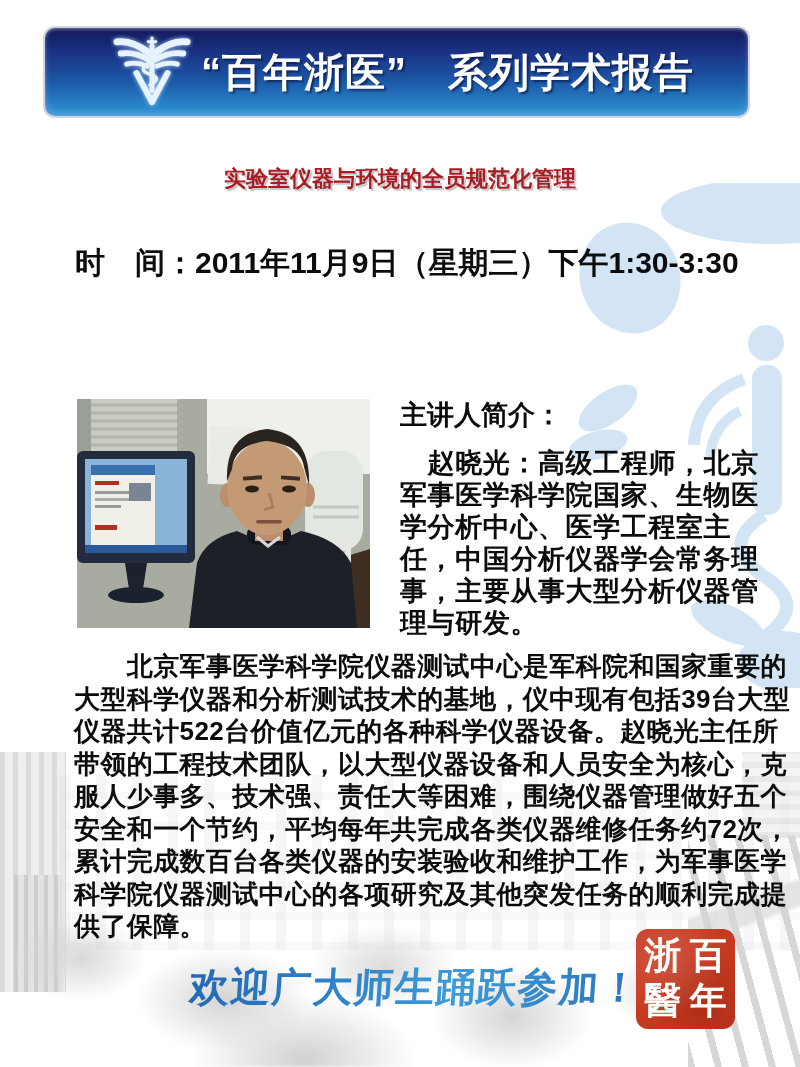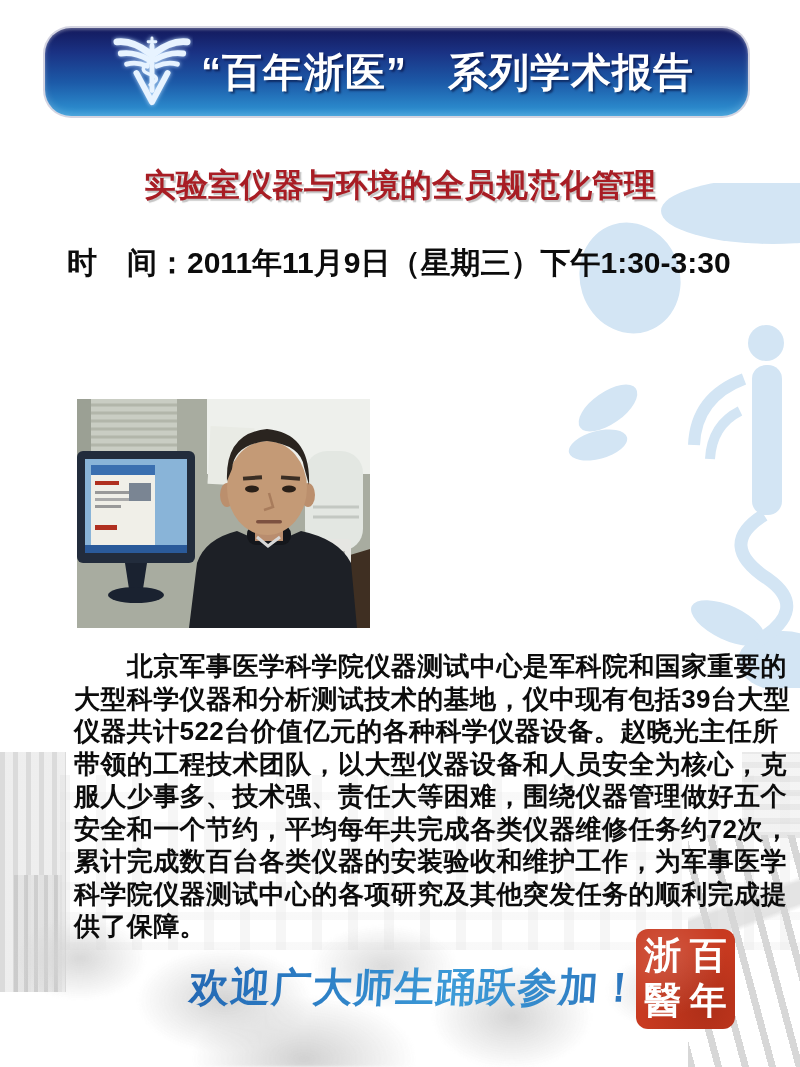--- a/index.html
+++ b/index.html
@@ -27,38 +27,38 @@
       radial-gradient(ellipse 95px 55px at 84% 55%, #d6d6d6 0%, transparent 70%),
       radial-gradient(ellipse 150px 85px at 38% 95%, #cccccc 0%, transparent 75%); }
   .rail-right { left:688px; top:835px; width:112px; height:232px; opacity:.8;
     background:repeating-linear-gradient(75deg,#cecece 0 7px,transparent 7px 26px),
                linear-gradient(160deg,transparent 30%,#dedede 32% 40%,transparent 42%); }
   .wall-rt { left:742px; top:752px; width:58px; height:86px; opacity:.6;
     background:repeating-linear-gradient(0deg,#dadada 0 6px,#ededed 6px 14px); }
   
   .banner {
     position:absolute; left:45px; top:28px; width:703px; height:88px; z-index:2;
-    border-radius:26px; display:flex; align-items:center;
+    border-radius:10px; display:flex; align-items:center;
     background:linear-gradient(180deg,#13195c 0%,#1a3284 28%,#1c5aa8 62%,#2f97d6 100%);
     box-shadow:inset 0 2px 3px rgba(255,255,255,.28), inset 0 -3px 7px rgba(255,255,255,.18),
                0 0 0 2px rgba(18,18,90,.18);
   }
   .banner-logo { width:82px; height:76px; margin-left:66px; flex:0 0 auto; }
   .banner-title {
     color:#ffffff; font-size:40px; font-weight:bold; letter-spacing:1px; margin-left:8px;
     white-space:nowrap; text-shadow:2px 2px 2px rgba(0,0,40,.5);
   }
   
   .main-title {
     position:absolute; top:164px; left:0; width:100%; text-align:center; z-index:2;
-    font-size:32px; font-weight:900; color:#a81d24;
+    font-size:22px; font-weight:900; color:#a81d24;
     text-shadow:2px 2px 1px rgba(125,125,125,.45); white-space:nowrap;
   }
   
-  .info { position:absolute; left:67px; top:247px; z-index:2; }
+  .info { position:absolute; left:75px; top:247px; z-index:2; }
   .info-row { font-size:30px; font-weight:900; color:#0c0c0c; line-height:31px; margin-bottom:22px; white-space:nowrap; }
   
   .photo { position:absolute; left:77px; top:399px; width:293px; height:229px; z-index:2; }
   
   .bio { position:absolute; left:400px; top:397px; width:396px; z-index:2; color:#0c0c0c; }
   .bio-heading { font-size:27px; font-weight:900; margin-bottom:14px; }
   .bio-text { font-size:27px; font-weight:900; line-height:32px; letter-spacing:.6px; white-space:pre-line; }
   
   .body-par {
     position:absolute; left:74px; top:650px; width:760px; z-index:2; color:#0c0c0c;
@@ -188,20 +188,29 @@
       <rect x="166" y="77" width="19" height="4" fill="#3a2e24" transform="rotate(-4 175 79)"></rect>
       <rect x="204" y="77" width="19" height="4" fill="#3a2e24" transform="rotate(4 213 79)"></rect>
       <ellipse cx="175" cy="90" rx="7" ry="3.4" fill="#2b2018"></ellipse>
       <ellipse cx="212" cy="90" rx="7" ry="3.4" fill="#2b2018"></ellipse>
       <path d="M192 94 L196 108 L187 111" fill="none" stroke="#a87c5c" stroke-width="2.5"></path>
       <rect x="179" y="121" width="26" height="3.6" rx="1.8" fill="#7d5140"></rect>
       <path d="M180 138 L191 147 L203 138" fill="none" stroke="#d8d8d8" stroke-width="3"></path>
     </g>
   </svg>
 
+  <div class="bio">
+    <div class="bio-heading">主讲人简介：</div>
+    <div class="bio-text">　赵晓光：高级工程师，北京
+军事医学科学院国家、生物医
+学分析中心、医学工程室主
+任，中国分析仪器学会常务理
+事，主要从事大型分析仪器管
+理与研发。</div>
+  </div>
 
   <div class="body-par">　　北京军事医学科学院仪器测试中心是军科院和国家重要的
 大型科学仪器和分析测试技术的基地，仪中现有包括39台大型
 仪器共计522台价值亿元的各种科学仪器设备。赵晓光主任所
 带领的工程技术团队，以大型仪器设备和人员安全为核心，克
 服人少事多、技术强、责任大等困难，围绕仪器管理做好五个
 安全和一个节约，平均每年共完成各类仪器维修任务约72次，
 累计完成数百台各类仪器的安装验收和维护工作，为军事医学
 科学院仪器测试中心的各项研究及其他突发任务的顺利完成提
 供了保障。</div>

